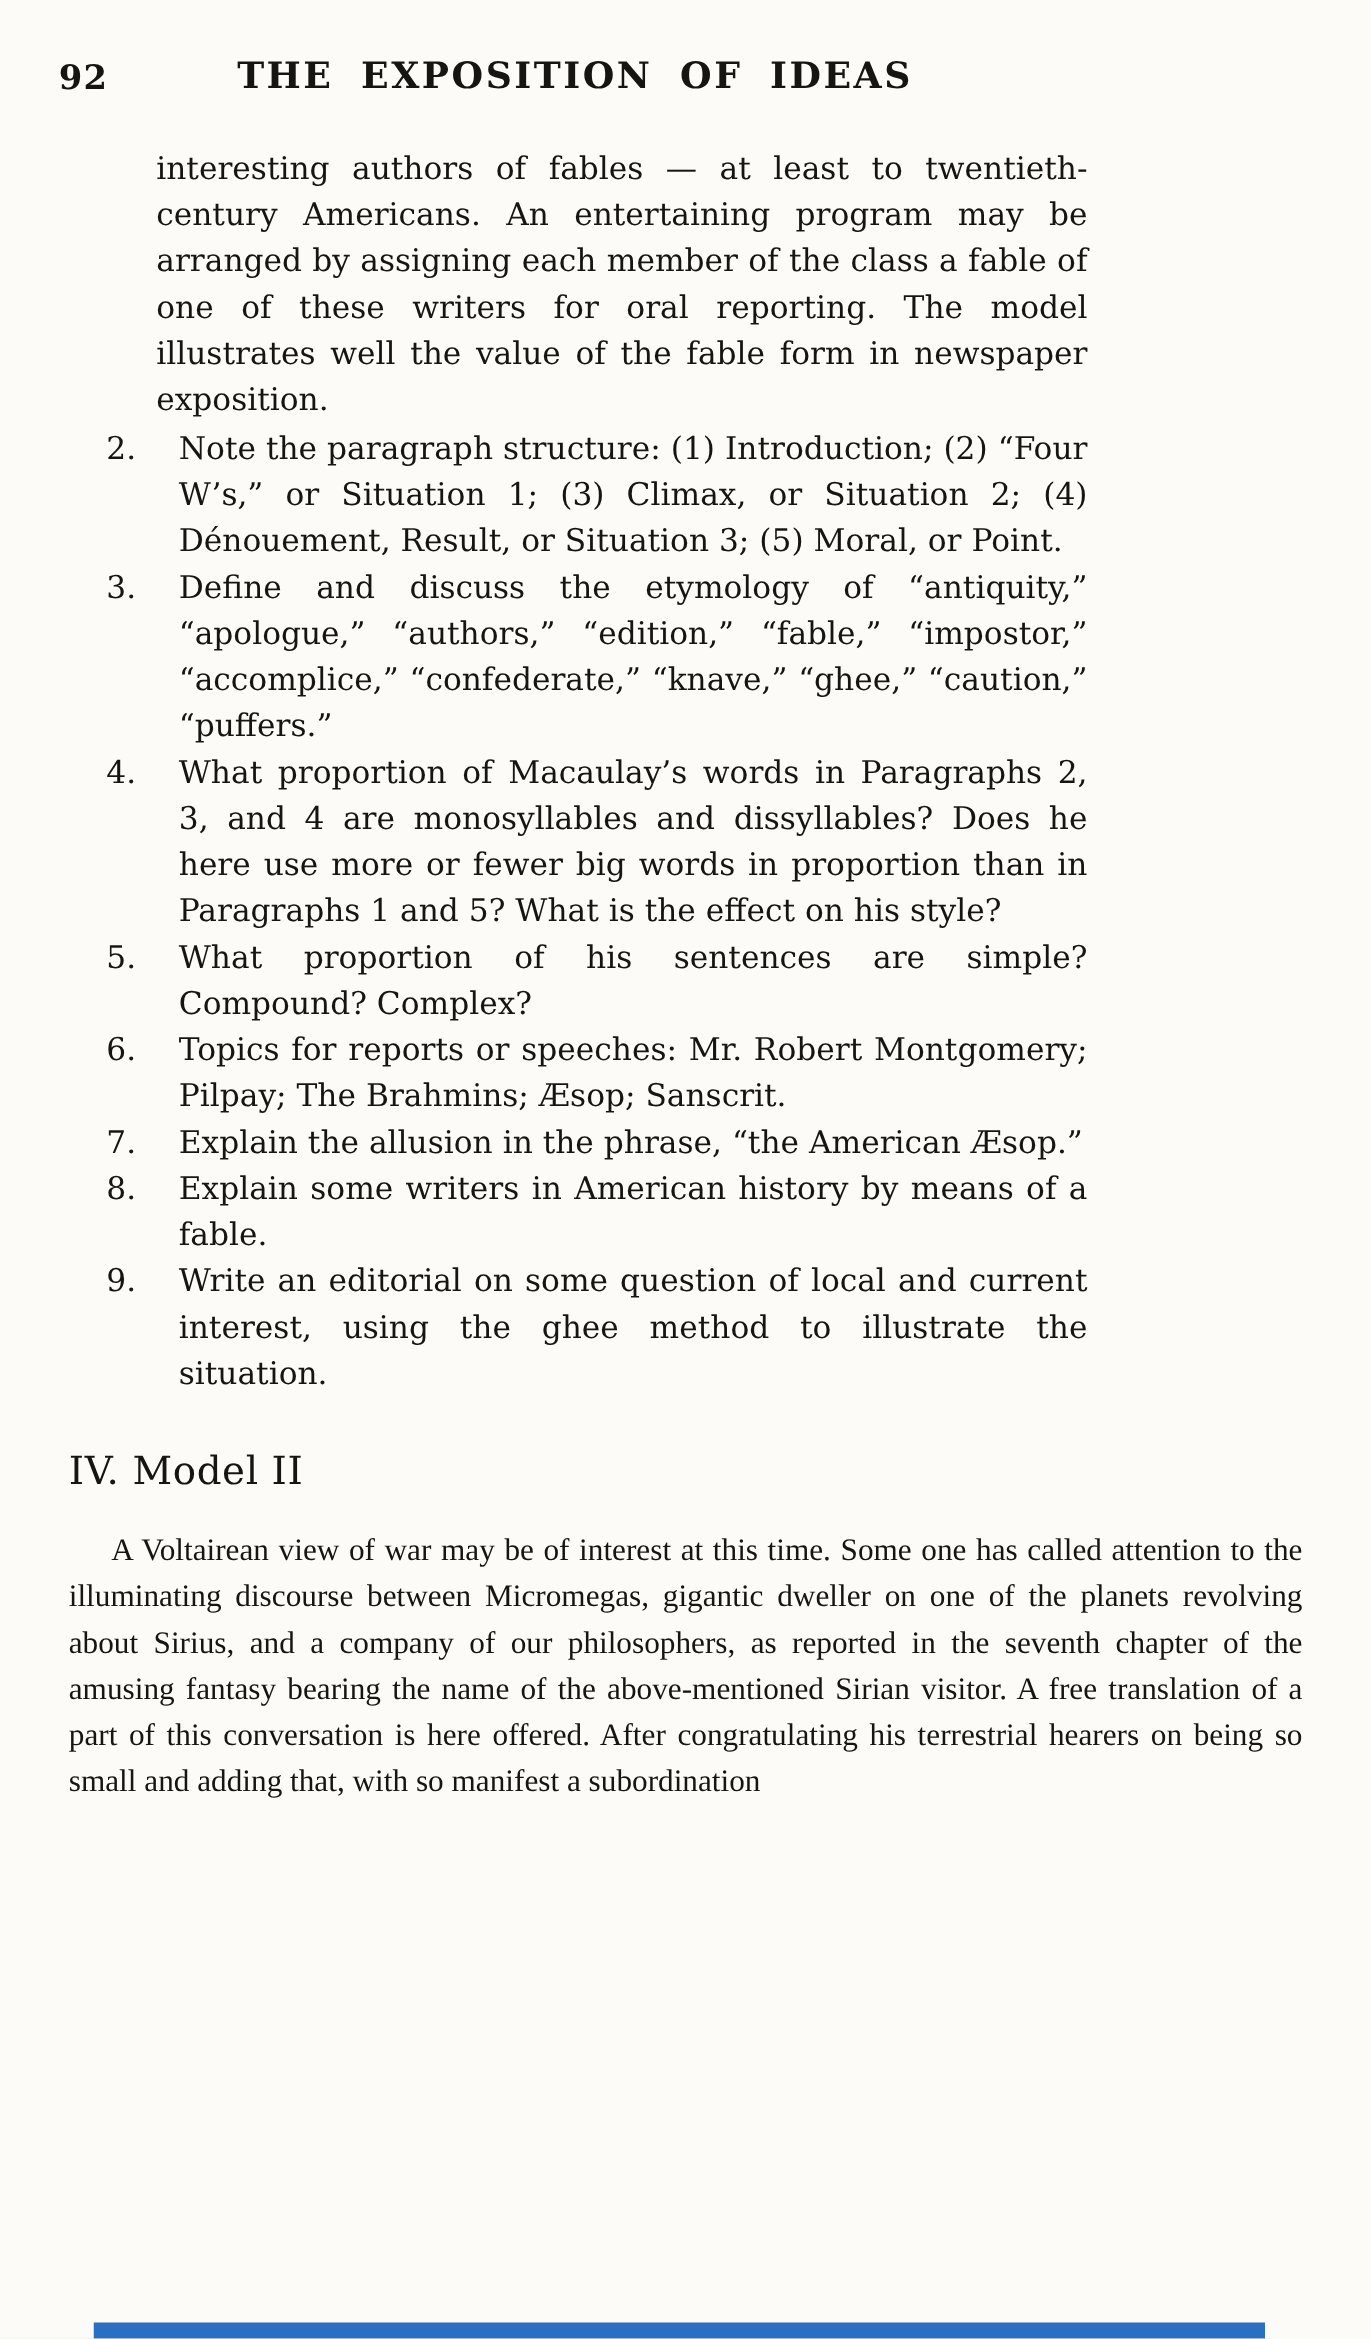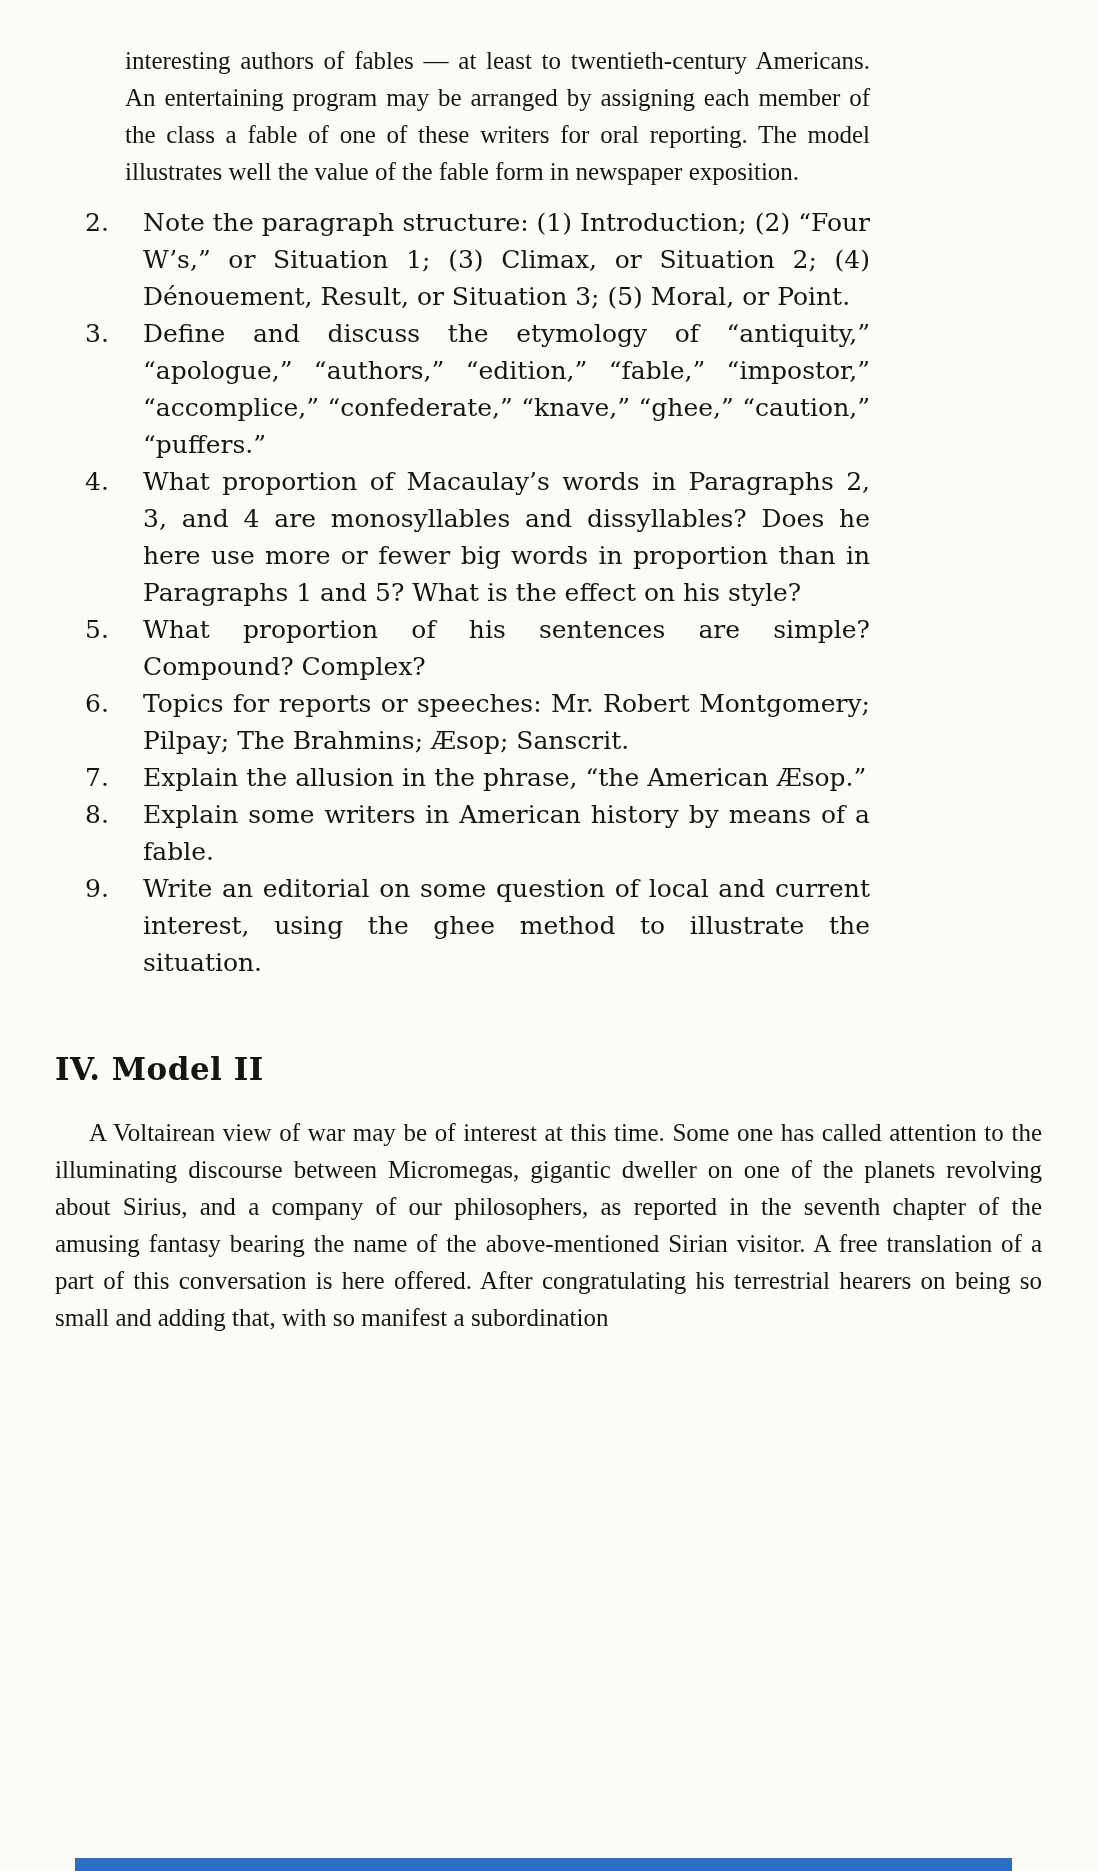--- a/index.html
+++ b/index.html
@@ -43,45 +43,44 @@
     font-weight: bold;
     font-size: 29px;
     letter-spacing: 2px;
     word-spacing: 10px;
   }
   .exercise-block {
     margin-left: 30px;
     margin-right: 172px;
   }
   .continuation {
-    margin: 0 0 14px 40px;
+    margin: 0 0 2px 40px;
     text-align: justify;
-    font-family: Liberation Serif, serif;
   }
   ol.exercises {
     list-style: none;
     margin: 0;
     padding: 0;
   }
   ol.exercises li {
     display: flex;
     align-items: flex-start;
   }
   ol.exercises .num {
     flex: 0 0 40px;
     text-align: left;
   }
   ol.exercises .itxt {
     flex: 1 1 auto;
     text-align: justify;
     margin-left: 18px;
   }
   .section-heading {
-    margin-top: 70px;
-    font-weight: bold;
+    margin-top: 42px;
+    font-weight: normal;
     font-size: 31px;
     letter-spacing: 0.5px;
   }
   .model-paragraph {
     margin-top: 22px;
     text-align: justify;
     text-indent: 34px;
     font-family: Liberation Serif, serif;
   }
   .scan-bar {
@@ -91,20 +90,24 @@
     bottom: 0;
     height: 13px;
     background: #2b6fc2;
   }
 </style>
 </head>
 <body>
 
 <div class="page">
 
+  <div class="running-head">
+    <span class="page-num">92</span>
+    <span class="head-title">THE EXPOSITION OF IDEAS</span>
+  </div>
 
   <div class="exercise-block">
 
     <p class="continuation">interesting authors of fables — at least to twentieth-century Americans.  An entertaining program may be arranged by assigning each member of the class a fable of one of these writers for oral reporting.  The model illustrates well the value of the fable form in newspaper exposition.</p>
 
     <ol class="exercises">
       <li>
         <span class="num">2.</span>
         <span class="itxt">Note the paragraph structure: (1) Introduction; (2) “Four W’s,” or Situation 1; (3) Climax, or Situation 2; (4) Dénouement, Result, or Situation 3; (5) Moral, or Point.</span>
       </li>

